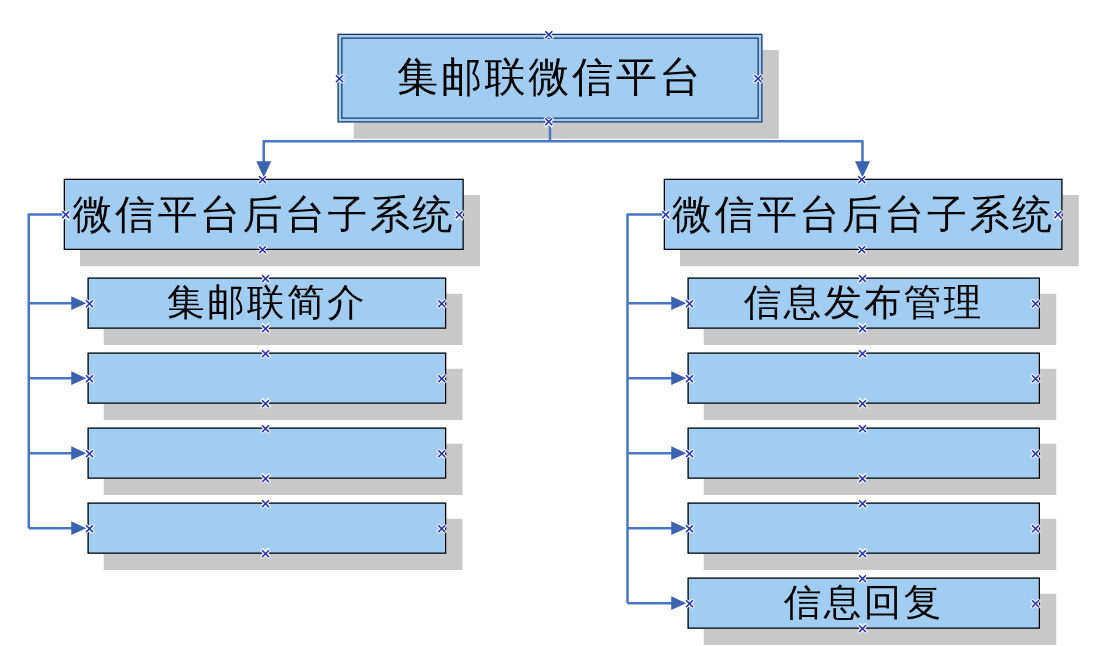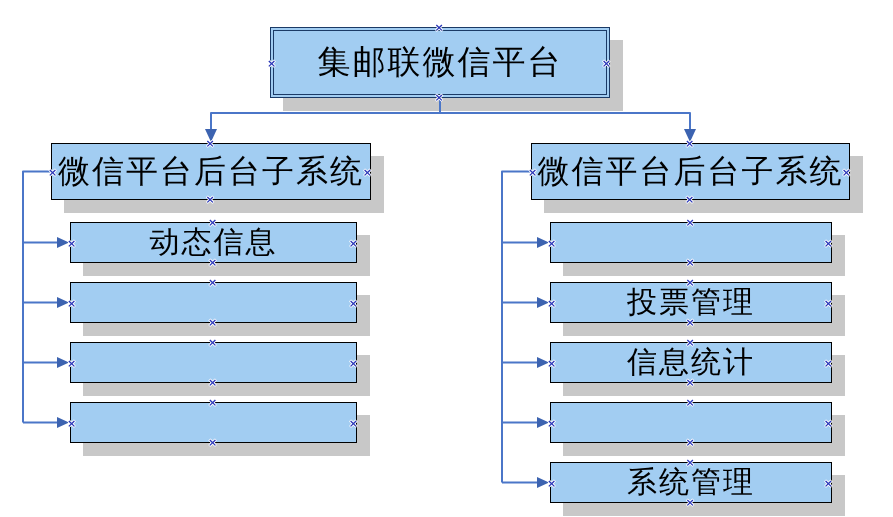--- a/index.html
+++ b/index.html
@@ -104,21 +104,21 @@
     </div>
   <div class="node branch-title" id="n-b1">
     <span class="node-label">微信平台后台子系统</span>
   <span class="handle handle-t">×</span>
       <span class="handle handle-b">×</span>
       <span class="handle handle-l">×</span>
       <span class="handle handle-r">×</span>
     </div>
 
   <div class="node leaf" id="n-b0c0">
-    <span class="node-label">动态信息</span>
+    <span class="node-label">集邮联简介</span>
   <span class="handle handle-t">×</span>
       <span class="handle handle-b">×</span>
       <span class="handle handle-l">×</span>
       <span class="handle handle-r">×</span>
     </div>
   <div class="node leaf" id="n-b0c1">
   <span class="handle handle-t">×</span>
       <span class="handle handle-b">×</span>
       <span class="handle handle-l">×</span>
       <span class="handle handle-r">×</span>
@@ -130,47 +130,46 @@
       <span class="handle handle-r">×</span>
     </div>
   <div class="node leaf" id="n-b0c3">
   <span class="handle handle-t">×</span>
       <span class="handle handle-b">×</span>
       <span class="handle handle-l">×</span>
       <span class="handle handle-r">×</span>
     </div>
 
   <div class="node leaf" id="n-b1c0">
+    <span class="node-label">信息发布管理</span>
   <span class="handle handle-t">×</span>
       <span class="handle handle-b">×</span>
       <span class="handle handle-l">×</span>
       <span class="handle handle-r">×</span>
     </div>
   <div class="node leaf" id="n-b1c1">
-    <span class="node-label">投票管理</span>
   <span class="handle handle-t">×</span>
       <span class="handle handle-b">×</span>
       <span class="handle handle-l">×</span>
       <span class="handle handle-r">×</span>
     </div>
   <div class="node leaf" id="n-b1c2">
-    <span class="node-label">信息统计</span>
   <span class="handle handle-t">×</span>
       <span class="handle handle-b">×</span>
       <span class="handle handle-l">×</span>
       <span class="handle handle-r">×</span>
     </div>
   <div class="node leaf" id="n-b1c3">
   <span class="handle handle-t">×</span>
       <span class="handle handle-b">×</span>
       <span class="handle handle-l">×</span>
       <span class="handle handle-r">×</span>
     </div>
   <div class="node leaf" id="n-b1c4">
-    <span class="node-label">系统管理</span>
+    <span class="node-label">信息回复</span>
   <span class="handle handle-t">×</span>
       <span class="handle handle-b">×</span>
       <span class="handle handle-l">×</span>
       <span class="handle handle-r">×</span>
     </div>
 
   <svg id="svg-layer" viewBox="0 0 893 517">
     <g>
       <path class="connector-line" d="M440,98 V113 M211,130 V113 H690 V130"></path>
       <polygon class="connector-arrow" points="205,129 217,129 211,142"></polygon>

